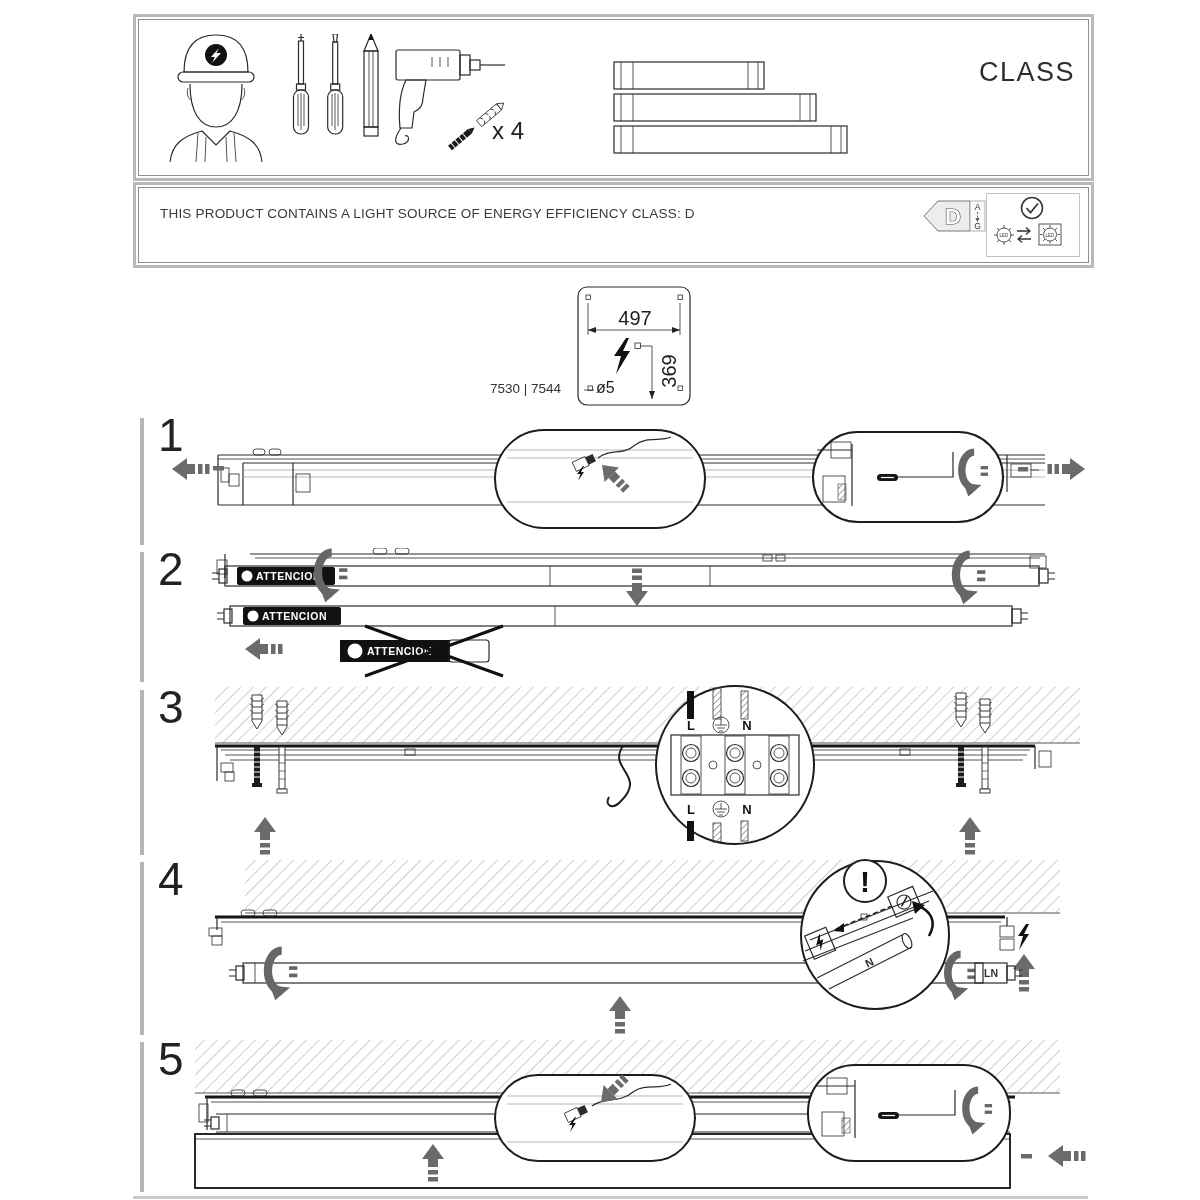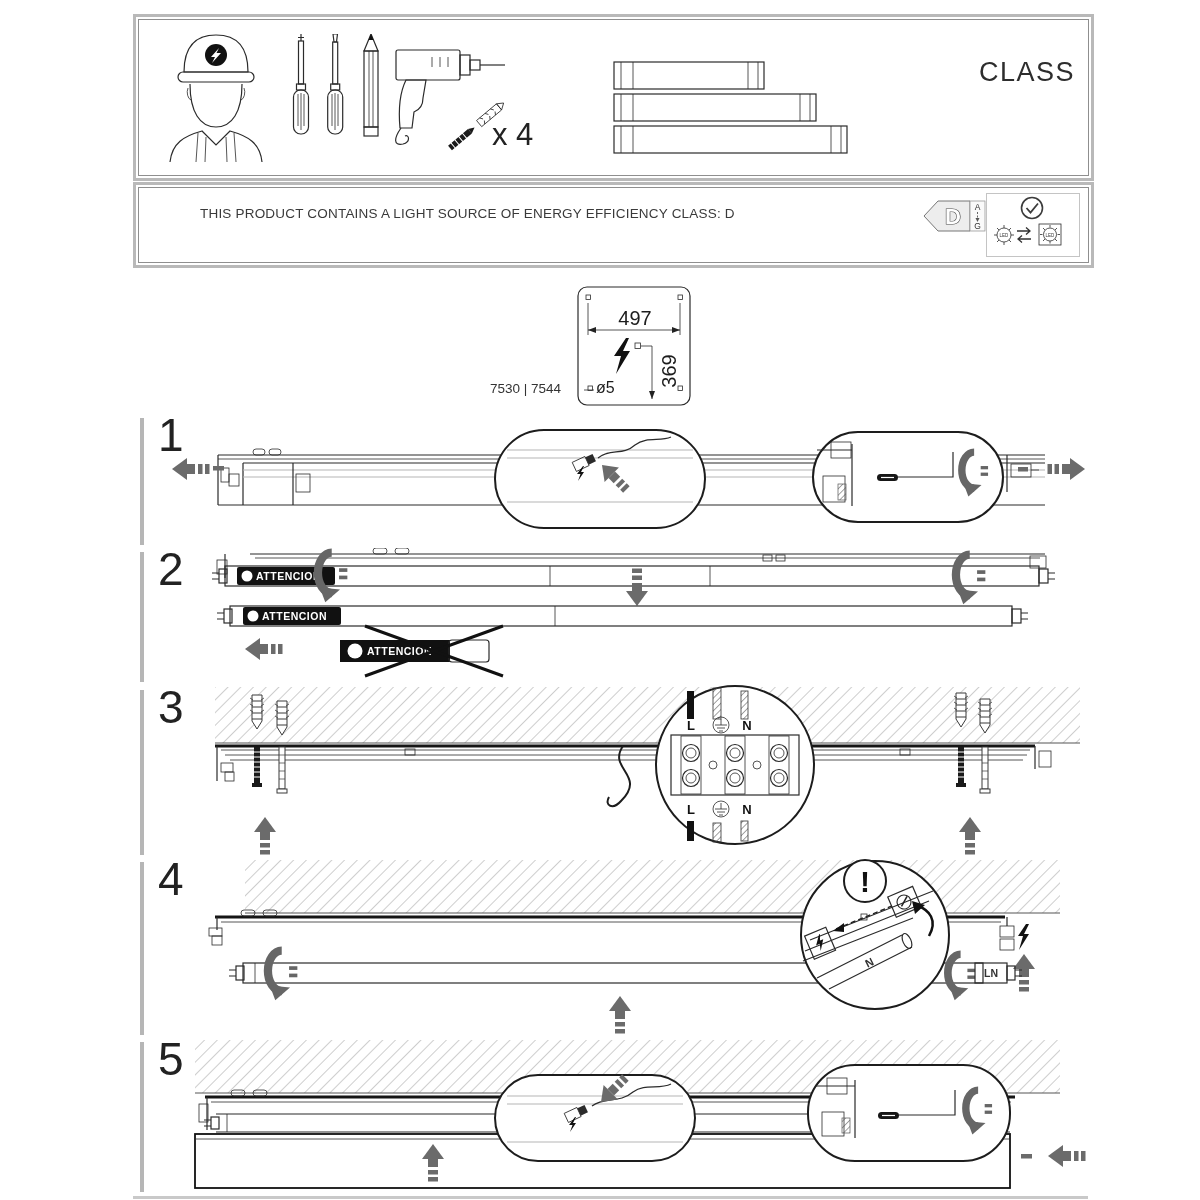--- a/index.html
+++ b/index.html
@@ -2,22 +2,22 @@
 <html><head>
 <meta charset="utf-8">
 <style>
   html,body{margin:0;padding:0;}
   body{width:1200px;height:1200px;background:#fff;font-family:"Liberation Sans",sans-serif;position:relative;overflow:hidden;}
   .page{position:absolute;inset:0;background:#fff;}
   .box{position:absolute;border:3px solid #b9b9b9;background:#fff;}
   .box-inner{position:absolute;inset:2px;border:1px solid #8f8f8f;}
   .abs{position:absolute;}
   .brand{position:absolute;right:16px;top:40px;font-size:27px;letter-spacing:1.5px;color:#2d2d2d;}
-  .x4{position:absolute;left:356px;top:100px;font-size:31px;color:#222;}
-  .energy-text{position:absolute;left:24px;top:21px;font-size:13.5px;color:#3a3a3a;letter-spacing:0.2px;margin-left:40px;}
+  .x4{position:absolute;left:356px;top:100px;font-size:24px;color:#222;}
+  .energy-text{position:absolute;left:24px;top:21px;font-size:13.5px;color:#3a3a3a;letter-spacing:0.2px;}
   .led-box{position:absolute;left:850px;top:8px;width:92px;height:62px;border:1px solid #c4c4c4;background:#fff;}
   .stepnum{position:absolute;left:158px;font-size:46px;color:#222;}
   .stepbar{position:absolute;left:140px;width:4px;background:#b6b6b6;}
   .bottom-rule{position:absolute;left:133px;top:1196px;width:955px;height:3px;background:#c9c9c9;}
   svg{display:block;}
   .k{stroke:#2b2b2b;fill:none;stroke-width:1.2;}
   .k1{stroke:#2b2b2b;fill:none;stroke-width:0.8;}
   .k2{stroke:#1d1d1d;fill:none;stroke-width:2;}
   .k3{stroke:#151515;fill:none;stroke-width:3;}
   .lt{stroke:#b5b5b5;fill:none;stroke-width:1;}

